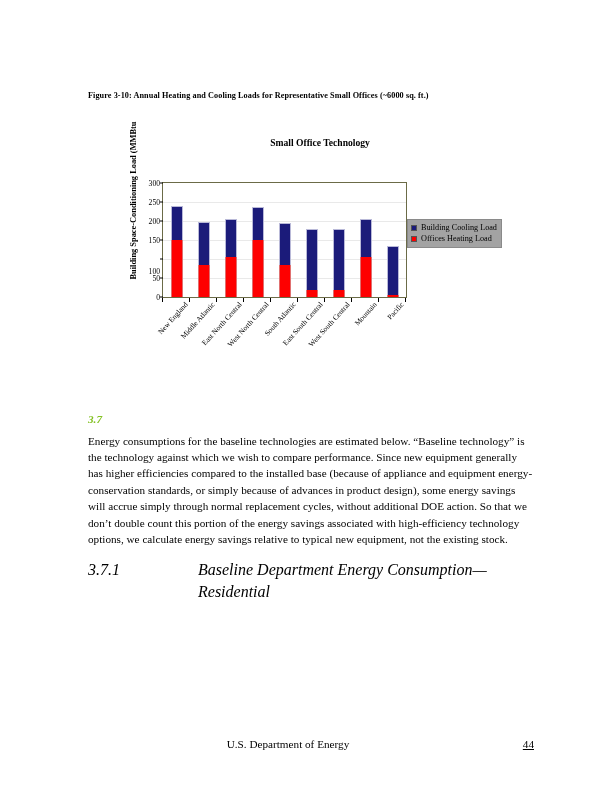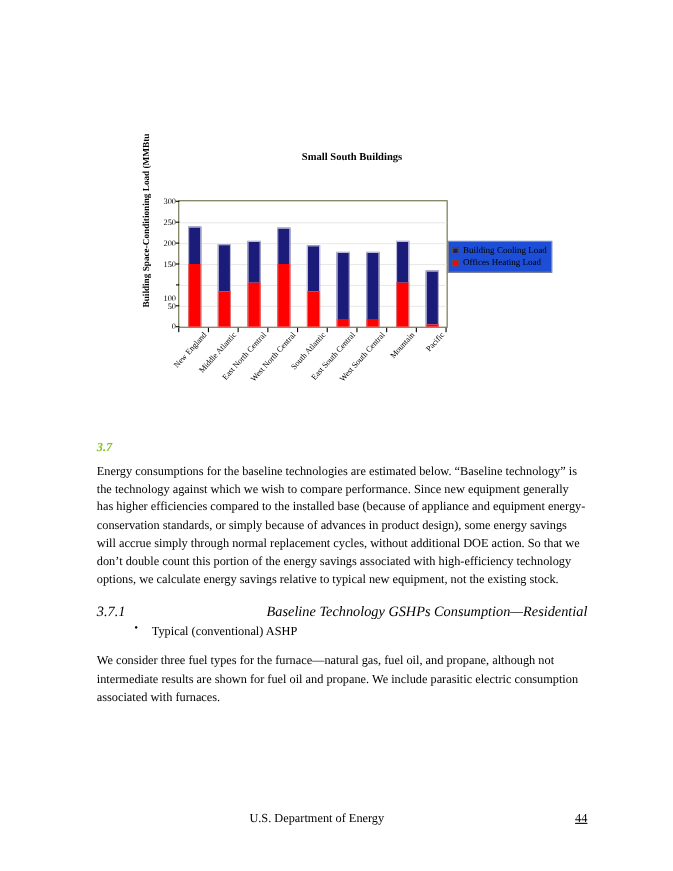--- a/index.html
+++ b/index.html
@@ -166,21 +166,21 @@
     transform-origin: left top;
     transform: rotate(-48deg) translateX(-100%);
   }
 
   
   .legend {
     position: absolute;
     left: 307px;
     top: 101px;
     border: 1px solid #8a8a8a;
-    background: #1d4ed8;
+    background: #a3a3a3;
     padding: 2px 4px 3px 3px;
   }
   .legend-row {
     display: flex;
     align-items: center;
     font-size: 8.2px;
     line-height: 1.35;
     white-space: nowrap;
   }
   .swatch {
@@ -206,35 +206,35 @@
     font-size: 11.2px;
     font-weight: bold;
     font-style: italic;
     color: #85c226;
     display: flex;
     line-height: 1.3;
   }
   h2.section-head .num {
     width: 42px;
     flex: 0 0 42px;
+    margin-top: 12px;
   }
   p.para {
     margin: 0 0 11px 0;
     font-size: 11.2px;
     line-height: 1.47;
     text-align: left;
   }
   h3.subsection-head {
     margin: 0 0 1px 0;
-    font-size: 13px;
+    font-size: 16px;
     font-style: italic;
     font-weight: normal;
     display: flex;
     line-height: 1.4;
-    justify-content: space-between;
   }
   h3.subsection-head .num {
     width: 110px;
     flex: 0 0 110px;
   }
   ul.bullets {
     margin: 1px 0 11px 0;
     padding-left: 34px;
     list-style: none;
   }
@@ -271,26 +271,27 @@
     right: 0;
     text-align: right;
     text-decoration: underline;
   }
 </style>
 </head>
 <body>
 
 <div class="page">
 
+  <div class="fig-caption">Figure 3-10: Annual Heating and Cooling Loads for Representative Small Offices (~6000 sq. ft.)</div>
 
   <div class="chart-wrap">
 
     <div class="chart-title">
       <br>
-      <span>Small South Buildings</span>
+      <span>Small Office Technology</span>
     </div>
 
     <div class="y-axis-title">Building Space-Conditioning Load (MMBtu</div>
 
     <div class="plot" id="plot">
       <div id="gridlines">
           <div class="gridline" style="top: 95px;"></div>
           <div class="gridline" style="top: 76px;"></div>
           <div class="gridline" style="top: 57px;"></div>
           <div class="gridline" style="top: 38px;"></div>
@@ -392,29 +393,27 @@
   <div class="body">
 
     <h2 class="section-head">
       <span class="num">3.7</span>
     </h2>
 
     <p class="para">Energy consumptions for the baseline technologies are estimated below. “Baseline technology” is the technology against which we wish to compare performance.  Since new equipment generally has higher efficiencies compared to the installed base (because of appliance and equipment energy-conservation standards, or simply because of advances in product design), some energy savings will accrue simply through normal replacement cycles, without additional DOE action.  So that we don’t double count this portion of the energy savings associated with high-efficiency technology options, we calculate energy savings relative to typical new equipment, not the existing stock.</p>
 
     <h3 class="subsection-head">
       <span class="num">3.7.1</span>
-      <span>Baseline Technology GSHPs Consumption—Residential</span>
+      <span>Baseline Department Energy Consumption—Residential</span>
     </h3>
 
 
     <ul class="bullets" id="bullets">
-        <li>Typical (conventional) ASHP</li>
       </ul>
 
-    <p class="para">We consider three fuel types for the furnace—natural gas, fuel oil, and propane, although not intermediate results are shown for fuel oil and propane.  We include parasitic electric consumption associated with furnaces.</p>
 
   </div>
 
   <div class="footer">
     <span class="footer-center">U.S. Department of Energy</span>
     <span class="footer-page">44</span>
   </div>
 
 </div>
 

